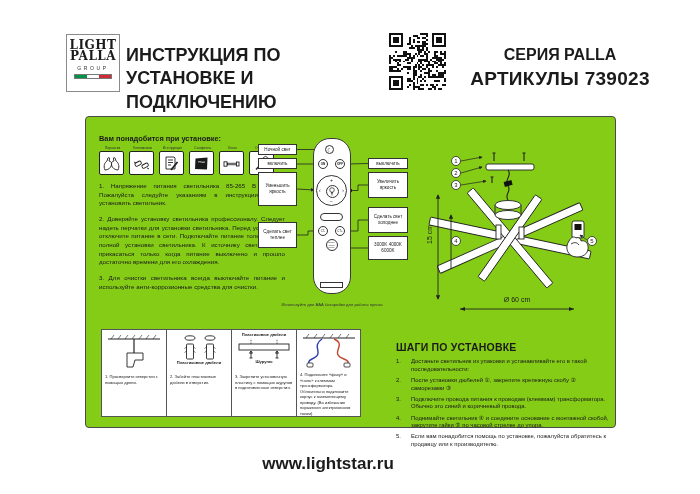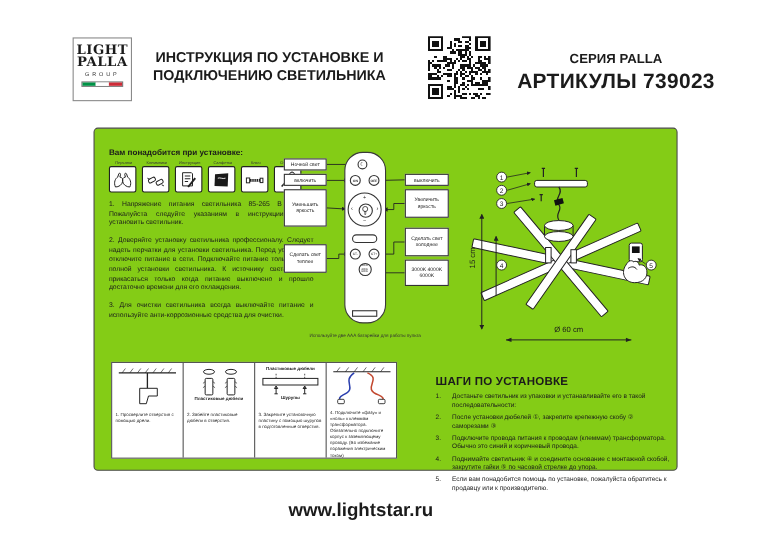--- a/index.html
+++ b/index.html
@@ -5,25 +5,25 @@
   html,body{margin:0;padding:0;background:#fff;}
   .page{position:relative;width:656px;height:494px;background:#fff;overflow:hidden;
         font-family:"Liberation Sans",sans-serif;color:#1b1b1b;}
   
   .logo-box{position:absolute;left:66px;top:34px;width:54px;height:58px;border:1px solid #8a8a8a;
             box-sizing:border-box;text-align:center;padding-top:5px;background:#fff;}
   .logo-word{font-family:"DejaVu Serif",serif;font-weight:bold;font-size:12px;line-height:0.95;letter-spacing:0.5px;}
   .logo-group{font-size:5px;letter-spacing:2.6px;margin-top:2px;color:#333;}
   .logo-flag{width:38px;height:5px;margin:3px auto 0;border:0.5px solid #777;display:flex;box-sizing:border-box;}
   .logo-flag span{flex:1;height:100%;}
-  .doc-title{position:absolute;left:112px;top:44px;width:266px;text-align:center;font-weight:bold;
-             font-size:13px;line-height:1.3;}
+  .doc-title{position:absolute;left:126px;top:44px;width:266px;text-align:left;font-weight:bold;
+             font-size:18px;line-height:1.3;}
   .qr{position:absolute;left:389px;top:33px;width:57px;height:57px;}
   .series-block{position:absolute;left:458px;top:46px;width:204px;text-align:center;}
-  .series{font-weight:bold;font-size:12px;}
+  .series{font-weight:bold;font-size:16px;}
   .articles{font-weight:bold;font-size:19px;margin-top:4px;letter-spacing:0.3px;}
   
   .main-box{position:absolute;left:85px;top:116px;width:531px;height:312px;border:1.5px solid #4a4a4a;
             border-radius:4px;box-sizing:border-box;background:#84cc16;}
   
   .tools{position:absolute;left:13px;top:17px;width:192px;}
   .tools-title{font-weight:bold;font-size:7.4px;}
   .tools-row{display:flex;gap:3px;margin-top:3px;}
   .tool{width:27px;}
   .tool-label{font-size:3.6px;text-align:center;height:5px;white-space:nowrap;overflow:visible;color:#333;}

